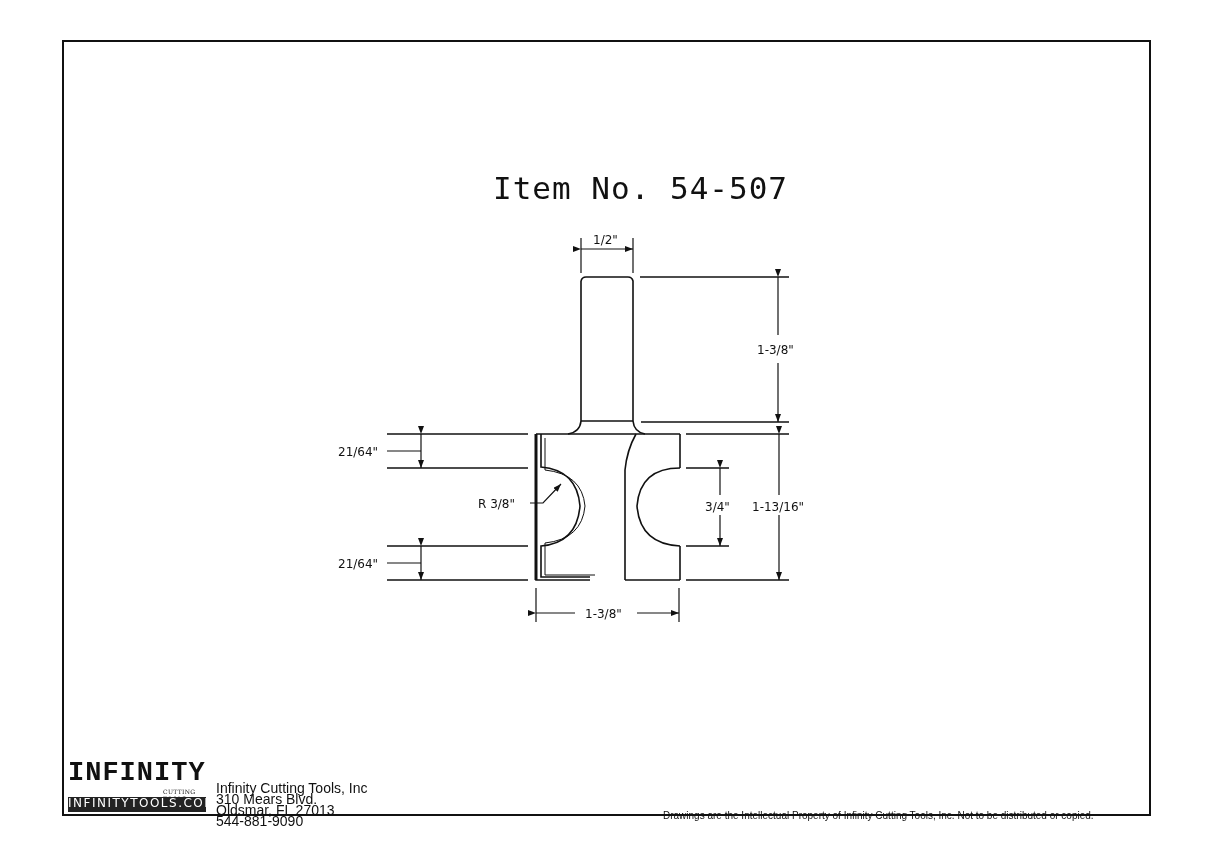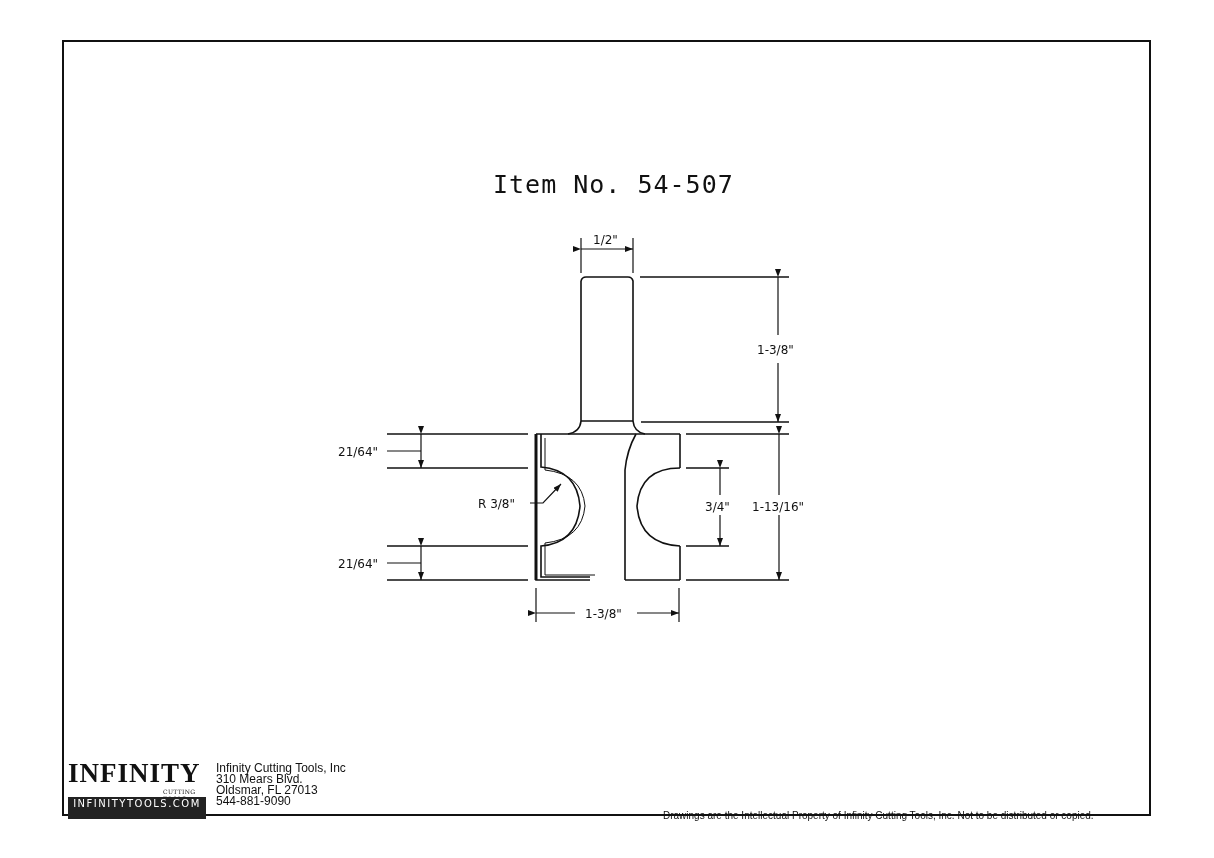--- a/index.html
+++ b/index.html
@@ -1,25 +1,25 @@
 <!DOCTYPE html>
 <html><head>
 <meta charset="utf-8">
 <style>
   html,body{margin:0;padding:0;background:#fff;}
   body{width:1214px;height:858px;position:relative;overflow:hidden;font-family:"Liberation Sans",sans-serif;}
   .frame{position:absolute;left:62px;top:40px;width:1089px;height:776px;border:2px solid #111;box-sizing:border-box;}
-  .title{position:absolute;left:493px;top:170px;font-family:"DejaVu Sans Mono",monospace;font-size:25px;color:#111;letter-spacing:1px;}
+  .title{position:absolute;left:493px;top:170px;font-family:"DejaVu Sans Mono",monospace;font-size:31px;color:#111;letter-spacing:1px;}
   svg.draw{position:absolute;left:0;top:0;}
   .dim{font-family:"DejaVu Sans",sans-serif;font-size:12px;fill:#111;}
   .logo{position:absolute;left:68px;top:760px;}
-  .logo-word{font-family:Liberation Serif, serif;font-weight:bold;font-size:27px;letter-spacing:1px;color:#111;line-height:27px;}
+  .logo-word{font-family:Liberation Mono, monospace;font-weight:bold;font-size:27px;letter-spacing:1px;color:#111;line-height:27px;}
   .logo-sub{position:absolute;left:95px;top:28px;font-family:"DejaVu Serif",serif;font-size:6px;color:#111;letter-spacing:0.3px;}
-  .logo-url{position:absolute;left:0;top:37px;width:138px;height:22px;background:#222;color:#fff;font-family:"DejaVu Sans",sans-serif;font-size:10px;letter-spacing:1.5px;line-height:13px;text-align:center;}
-  .address{position:absolute;left:216px;top:763px;font-family:"Liberation Sans",sans-serif;font-size:12px;color:#111;line-height:11px;}
+  .logo-url{position:absolute;left:0;top:37px;width:138px;height:15px;background:#222;color:#fff;font-family:"DejaVu Sans",sans-serif;font-size:12px;letter-spacing:1.5px;line-height:13px;text-align:right;}
+  .address{position:absolute;left:216px;top:783px;font-family:"Liberation Sans",sans-serif;font-size:14px;color:#111;line-height:11px;}
   .address div{white-space:nowrap;}
   .disclaimer{position:absolute;left:663px;top:810px;font-family:"Liberation Sans",sans-serif;font-size:10px;color:#111;white-space:nowrap;}
 </style>
 </head>
 <body>
 
 <div class="frame"></div>
 
 <div class="title">Item No. 54-507</div>
 

